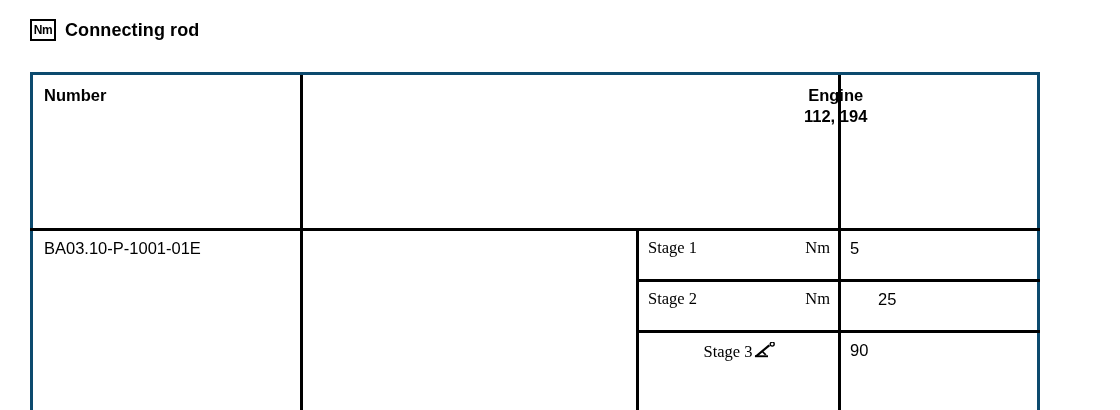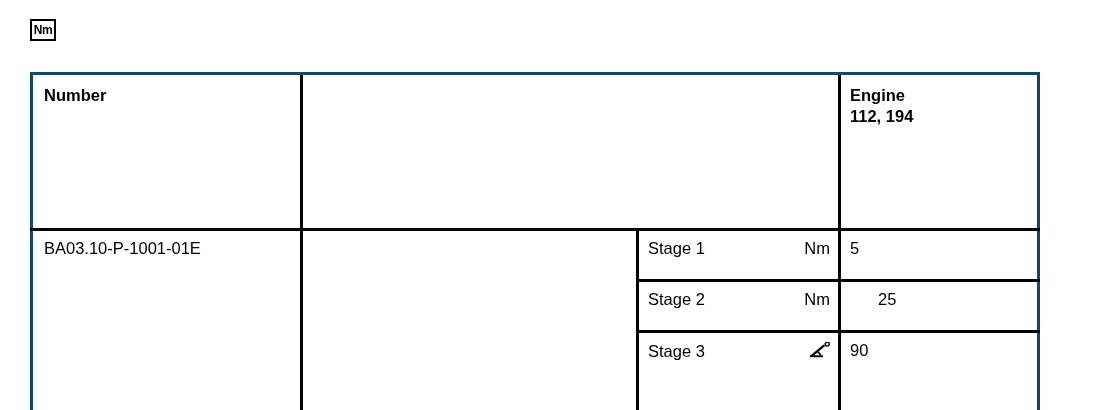--- a/index.html
+++ b/index.html
@@ -52,49 +52,50 @@
 
   
   .cell{position:absolute;box-sizing:border-box;}
   .cell-text{
     font-size:16.5px;line-height:1.25;white-space:nowrap;
   }
   .hdr{font-weight:bold;}
 
   .c-number-h{left:11px;top:10px;}
   .c-desig-h{left:279px;top:10px;}
-  .c-engine-h{left:817px;top:10px;}
+  .c-engine-h{left:771px;top:10px;text-align:center;}
 
   .c-number{left:11px;top:163px;}
   .c-desig{left:279px;top:163px;}
 
   .stage-cell{
     position:absolute;left:615px;width:190px;
     display:flex;justify-content:space-between;align-items:baseline;
-    padding-right:8px;box-sizing:border-box;
+    padding-right:8px;box-sizing:border-box;font-family:Liberation Serif, serif;
   }
   .stage-r1{top:163px;}
   .stage-r2{top:214px;}
-  .stage-r3{top:265px;}
+  .stage-r3{top:265px;justify-content:center;}
 
   .val-cell{position:absolute;left:817px;}
   .val-r1{top:163px;}
   .val-r2{top:214px;margin-left:28px;}
   .val-r3{top:265px;}
 
   .angle-ico{
     display:inline-block;width:22px;height:17px;position:relative;top:2px;
   }
   .angle-ico svg{display:block;}
 </style>
 </head>
 <body>
 
 <div class="title-row">
   <span class="nm-icon">Nm</span>
+  <span class="title-text">Connecting rod</span>
 </div>
 
 <div class="table-wrap">
   <div class="grid">
     <div class="vline v-num"></div>
     <div class="vline v-stage"></div>
     <div class="vline v-val"></div>
     <div class="hline h-head"></div>
     <div class="hline h-r1"></div>
     <div class="hline h-r2"></div>

